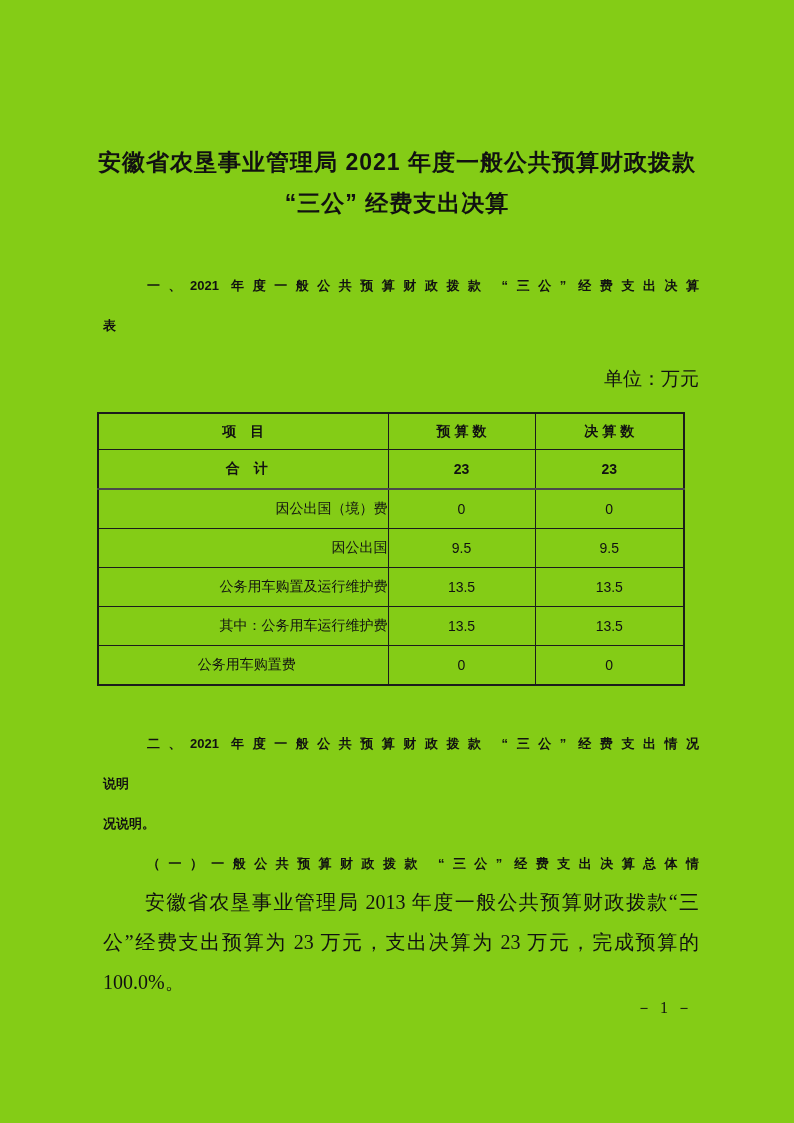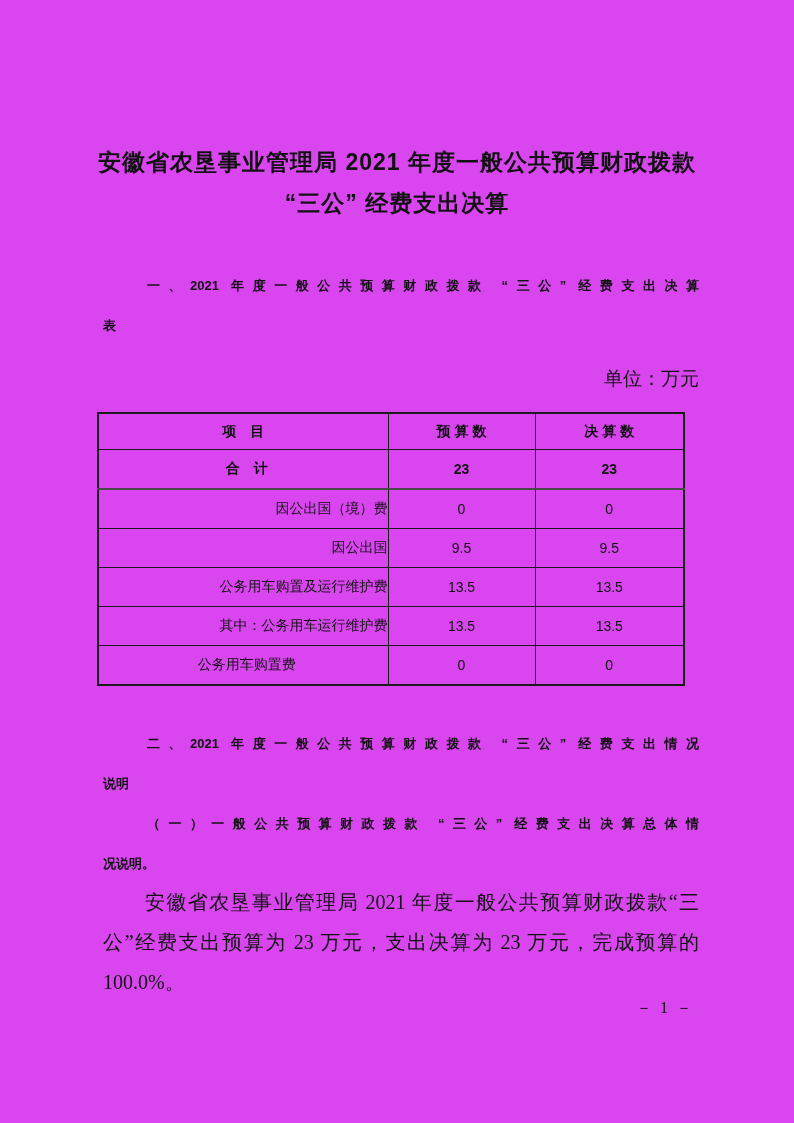--- a/index.html
+++ b/index.html
@@ -1,20 +1,20 @@
 <!DOCTYPE html>
 <html><head>
 <meta charset="utf-8">
 <style>
   html,body { margin:0; padding:0; background:#888; }
   .page {
     position:relative;
     width:794px; height:1123px;
     margin:0 auto;
-    background:#d946ef;
+    background:#84cc16;
     color:#111;
     font-family:"Liberation Serif", serif;
     overflow:hidden;
   }
 
   
   .doc-title {
     position:absolute; top:142px; left:60px; width:674px;
     text-align:center;
     font-family:"Liberation Sans", sans-serif;
@@ -156,25 +156,25 @@
       </tr>
     </tbody>
   </table>
 
   <div class="heading" id="sec2">
     <div class="line indent fill">二、2021 年度一般公共预算财政拨款 “三公” 经费支出情况</div>
     <div class="line">说明</div>
   </div>
 
   <div class="heading" id="sec2sub">
+    <div class="line">况说明。</div>
     <div class="line indent fill">（一）一般公共预算财政拨款 “三公” 经费支出决算总体情</div>
-    <div class="line">况说明。</div>
   </div>
 
   <div class="para">
-    <div class="line indent fill">安徽省农垦事业管理局 2021 年度一般公共预算财政拨款“三</div>
+    <div class="line indent fill">安徽省农垦事业管理局 2013 年度一般公共预算财政拨款“三</div>
     <div class="line fill">公”经费支出预算为 23 万元，支出决算为 23 万元，完成预算的</div>
     <div class="line">100.0%。</div>
   </div>
 
   <div class="pageno">－ 1 －</div>
 
 </div>
 
 </body></html>

